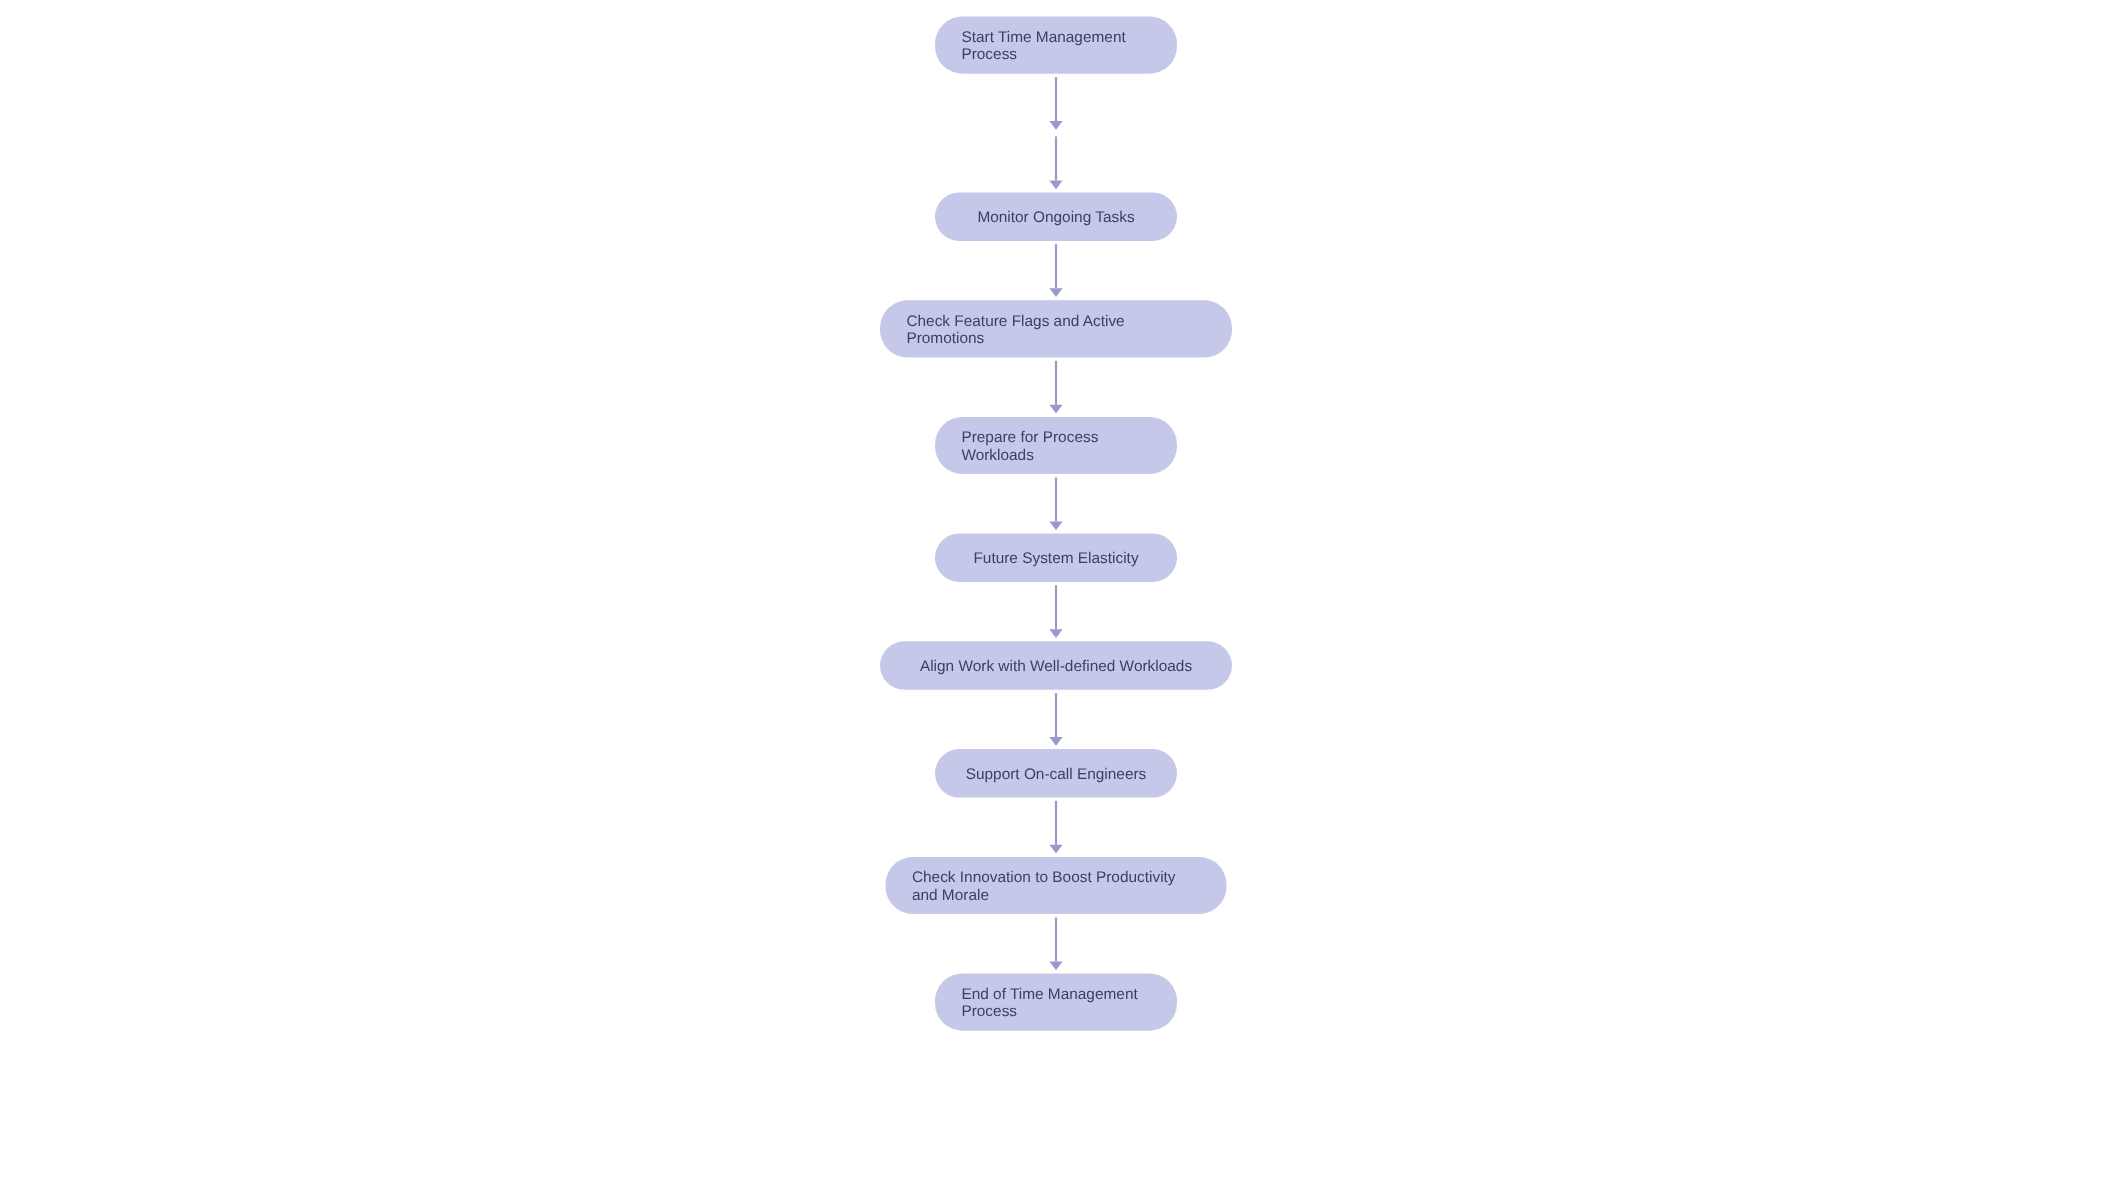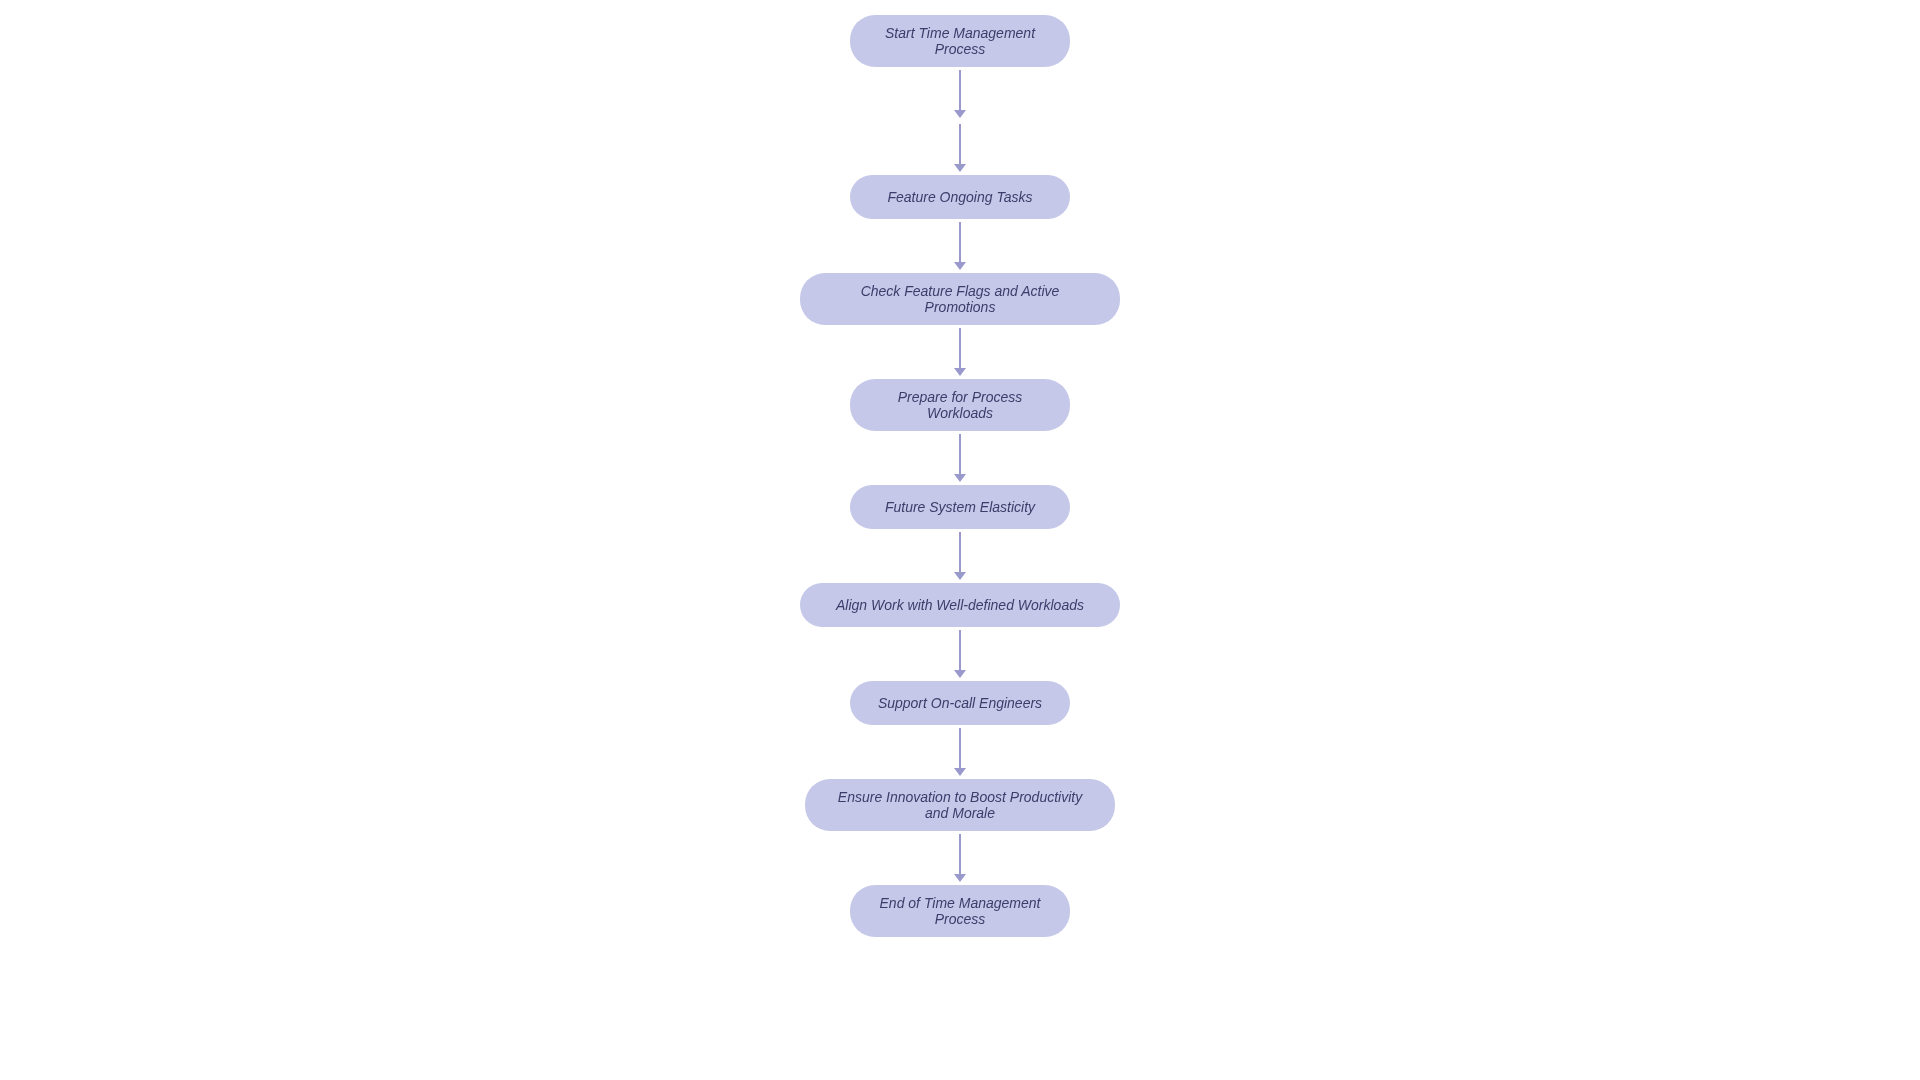--- a/index.html
+++ b/index.html
@@ -27,28 +27,27 @@
       position: relative;
       margin-top: 5px;
     }
 
     .flow-node {
       background: #c5c8e8;
       border-radius: 25px;
       padding: 10px 24px;
       font-size: 14px;
       color: #3d3d6b;
-      text-align: center;
+      text-align: left;
       cursor: pointer;
       display: flex;
       align-items: center;
       justify-content: center;
       min-height: 44px;
       box-shadow: none;
-      font-style: italic;
     }
 
     .connector {
       display: flex;
       flex-direction: column;
       align-items: center;
       height: 54px;
       justify-content: center;
       position: relative;
     }
@@ -73,21 +72,21 @@
 <div class="flowchart-container">
 <div class="flow-node" style="width: 220px;">Start Time Management Process</div>
     <div class="connector">
       <div class="connector-line"></div>
       <div class="connector-arrow"></div>
     </div>
     <div class="connector">
       <div class="connector-line"></div>
       <div class="connector-arrow"></div>
     </div>
-    <div class="flow-node" style="width: 220px;">Feature Ongoing Tasks</div>
+    <div class="flow-node" style="width: 220px;">Monitor Ongoing Tasks</div>
     <div class="connector">
       <div class="connector-line"></div>
       <div class="connector-arrow"></div>
     </div>
     <div class="flow-node" style="width: 320px;">Check Feature Flags and Active Promotions</div>
     <div class="connector">
       <div class="connector-line"></div>
       <div class="connector-arrow"></div>
     </div>
     <div class="flow-node" style="width: 220px;">Prepare for Process Workloads</div>
@@ -103,19 +102,19 @@
     <div class="flow-node" style="width: 320px;">Align Work with Well-defined Workloads</div>
     <div class="connector">
       <div class="connector-line"></div>
       <div class="connector-arrow"></div>
     </div>
     <div class="flow-node" style="width: 220px;">Support On-call Engineers</div>
     <div class="connector">
       <div class="connector-line"></div>
       <div class="connector-arrow"></div>
     </div>
-    <div class="flow-node" style="width: 310px;">Ensure Innovation to Boost Productivity and Morale</div>
+    <div class="flow-node" style="width: 310px;">Check Innovation to Boost Productivity and Morale</div>
     <div class="connector">
       <div class="connector-line"></div>
       <div class="connector-arrow"></div>
     </div>
     <div class="flow-node" style="width: 220px;">End of Time Management Process</div>
   </div>
 
 </body></html>

